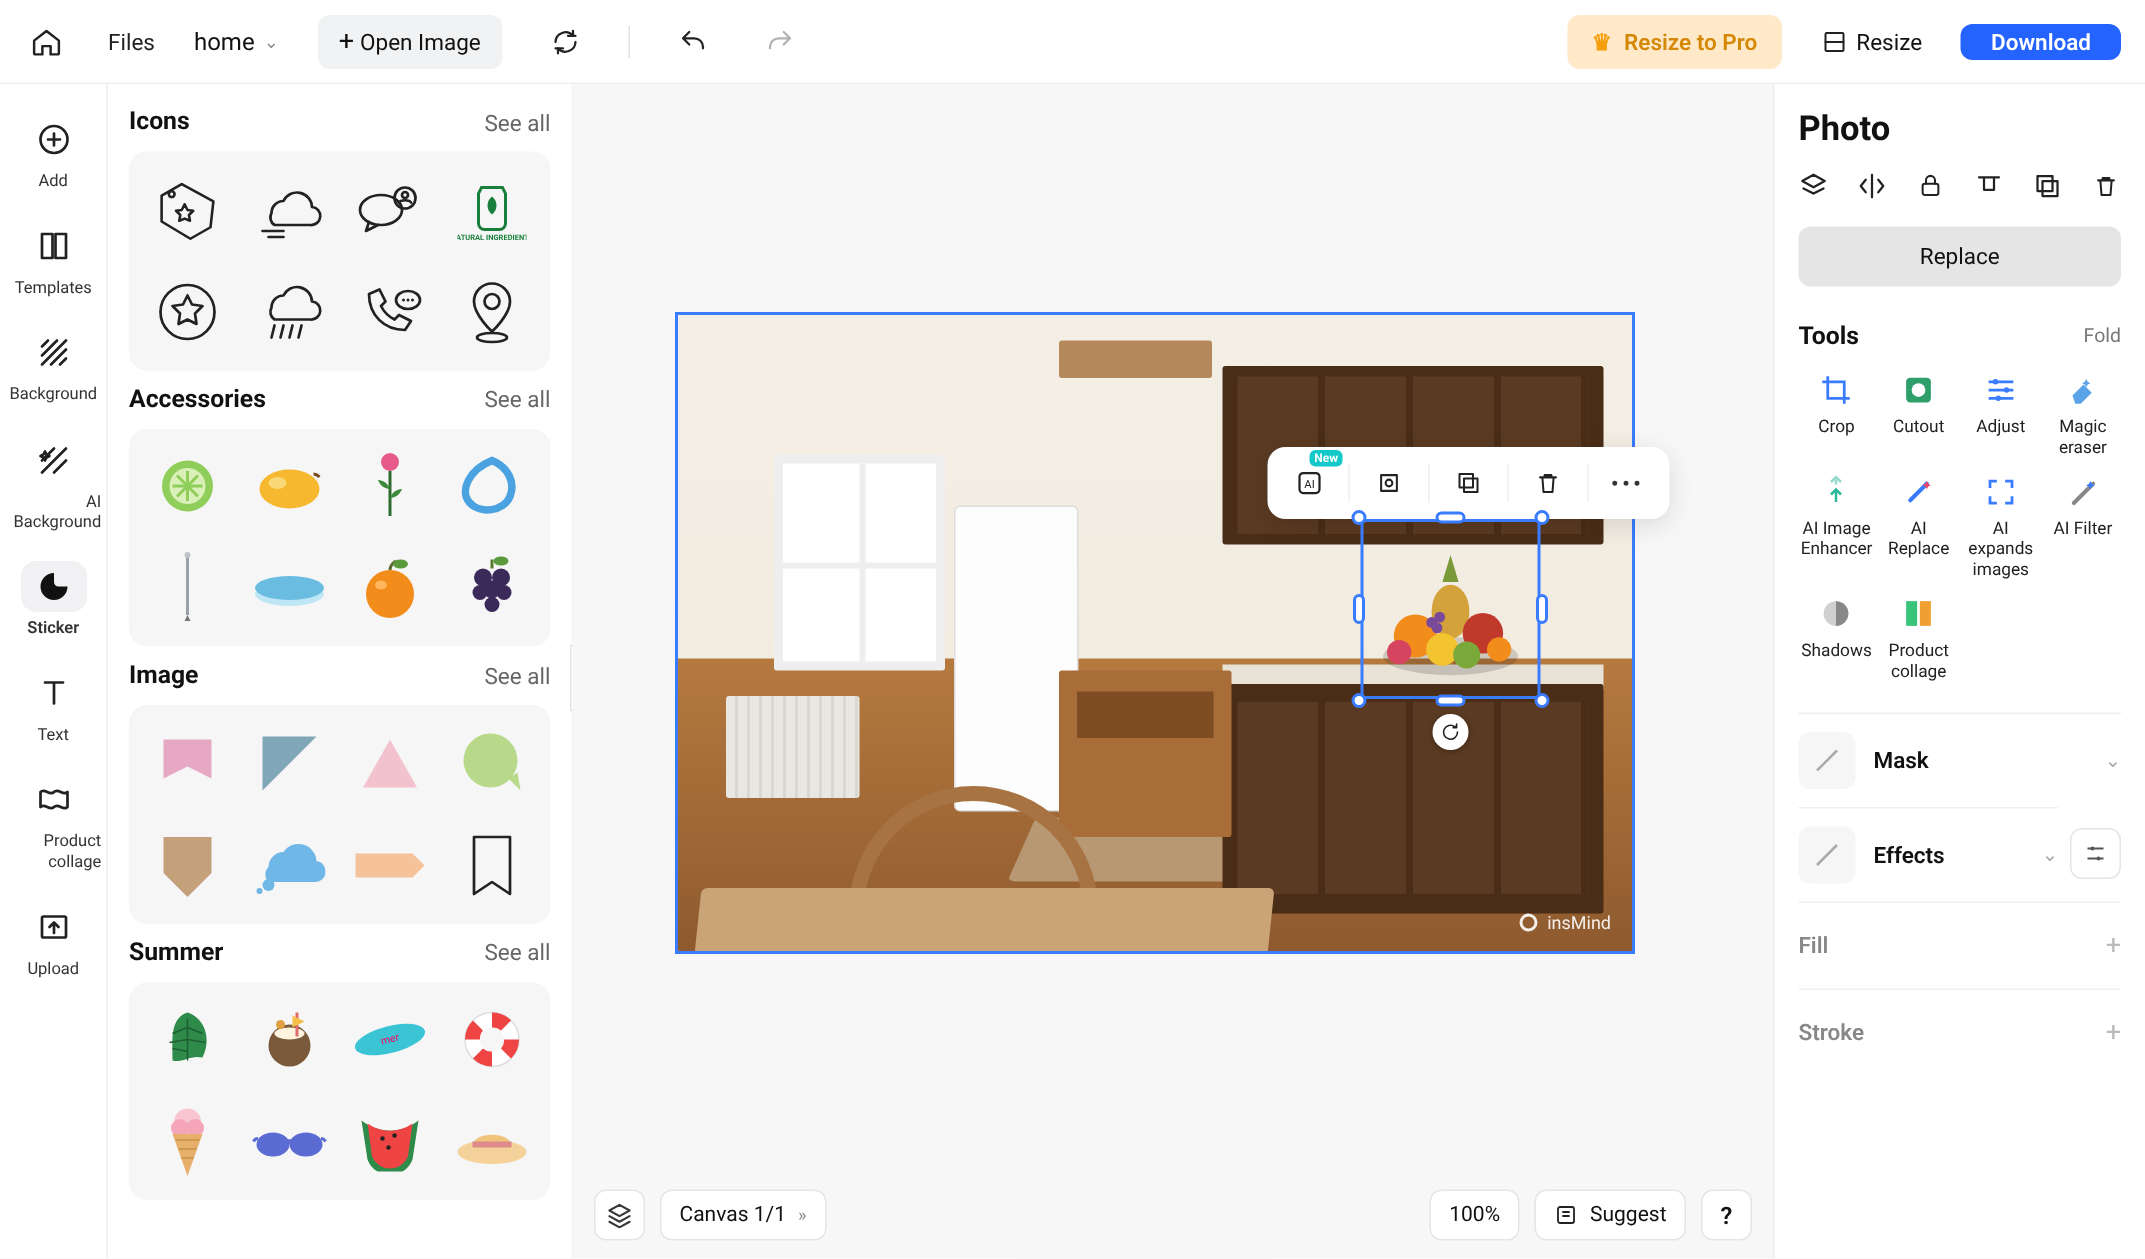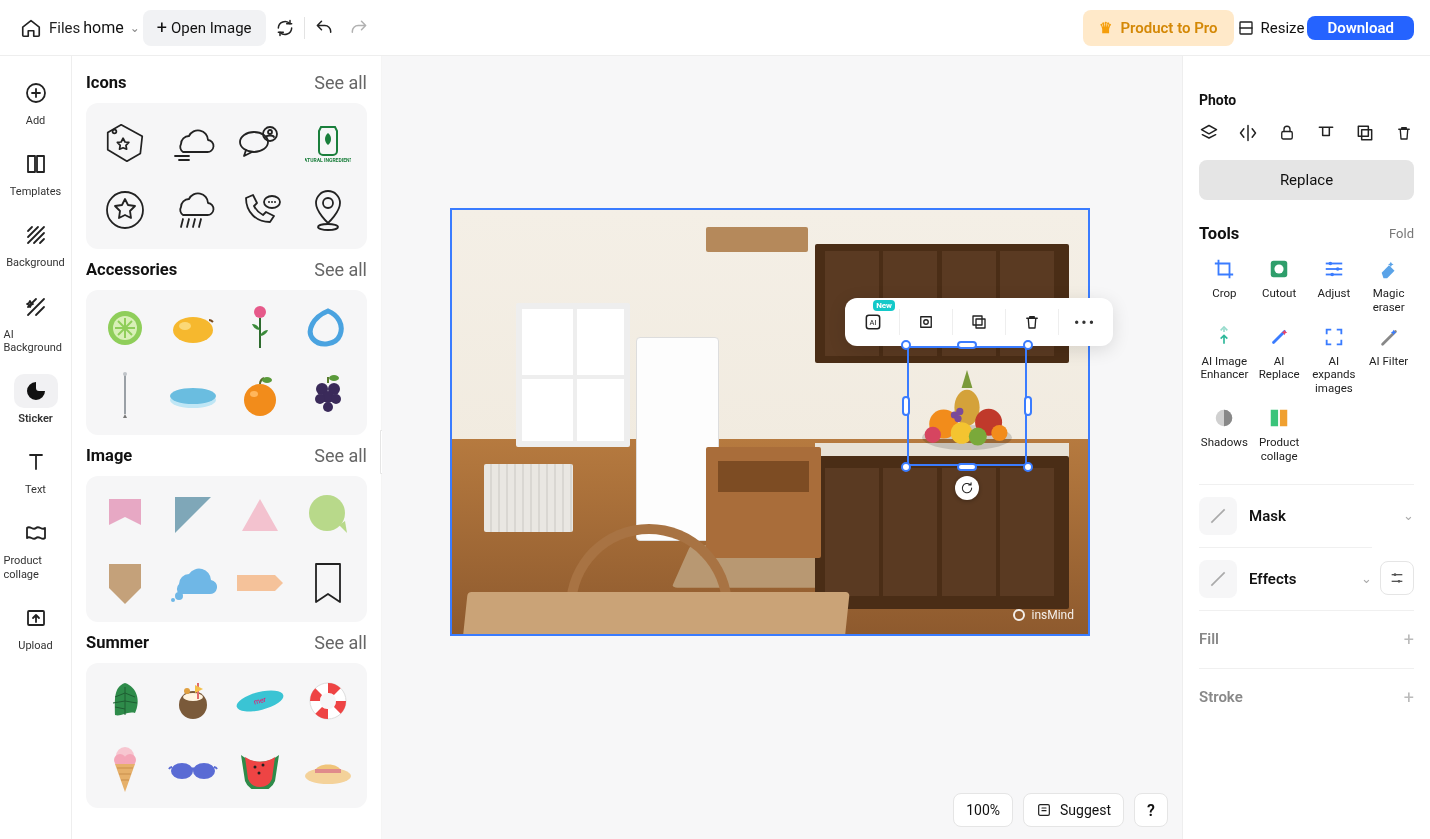--- a/index.html
+++ b/index.html
@@ -1,49 +1,49 @@
 <!DOCTYPE html>
 <html><head>
 <meta charset="utf-8">
 <style>
   * { box-sizing: border-box; margin: 0; padding: 0; }
   body { font-family: -apple-system, BlinkMacSystemFont, "Segoe UI", Roboto, Helvetica, Arial, sans-serif; background:#fff; color:#111; width:1430px; height:839px; overflow:hidden; }
   svg { display:block; }
 
   
-  .topbar { height:56px; display:flex; align-items:center; padding:0 16px; gap:3px; border-bottom:1px solid #eee; }
+  .topbar { height:56px; display:flex; align-items:center; padding:0 16px; gap:26px; border-bottom:1px solid #eee; }
   .topbar .home-btn { width:30px; height:30px; display:flex; align-items:center; justify-content:center; }
   .topbar .label { font-size:15px; color:#222; }
   .topbar .dropdown { display:flex; align-items:center; gap:6px; }
   .topbar .open-image { background:#f1f2f4; border-radius:8px; height:36px; padding:0 14px; display:flex; align-items:center; gap:4px; font-size:15px; }
   .topbar .plus { font-size:18px; font-weight:400; }
   .topbar .icon-btn { width:32px; height:32px; display:flex; align-items:center; justify-content:center; color:#333; }
   .topbar .icon-btn.disabled { opacity:.35; }
   .topbar .divider { width:1px; height:22px; background:#e3e3e3; }
   .topbar .spacer { flex:1; }
   .topbar .upgrade { background:#ffe9c9; color:#d48806; font-weight:600; font-size:15px; height:36px; border-radius:8px; padding:0 16px; display:flex; align-items:center; gap:8px; }
   .topbar .resize { display:flex; align-items:center; gap:6px; font-size:15px; }
   .topbar .download { background:#2563ff; color:#fff; font-weight:600; font-size:15px; height:24px; border-radius:8px; padding:0 20px; display:flex; align-items:center; }
 
   
   .layout { display:flex; height:calc(839px - 56px); }
 
   
   .rail { width:72px; border-right:1px solid #eee; display:flex; flex-direction:column; align-items:center; padding-top:14px; gap:8px; }
-  .rail .rail-item { width:64px; display:flex; flex-direction:column; align-items:center; gap:4px; padding:6px 0; border-radius:10px; font-size:11px; color:#333; text-align:left; line-height:1.2; cursor:pointer; }
+  .rail .rail-item { width:64px; display:flex; flex-direction:column; align-items:center; gap:4px; padding:6px 0; border-radius:10px; font-size:11px; color:#333; text-align:right; line-height:1.2; cursor:pointer; }
   .rail .rail-item.selected .rail-icon { background:#f1f1f3; }
   .rail .rail-icon { width:44px; height:34px; border-radius:10px; display:flex; align-items:center; justify-content:center; }
 
   
   .panel { width:310px; border-right:1px solid rgba(0,0,0,.04); overflow-y:auto; padding:10px 14px 20px 14px; position:relative; }
   .panel::-webkit-scrollbar { width:0; }
   .section { margin-top:6px; margin-bottom:10px; }
   .section-head { display:flex; justify-content:space-between; align-items:center; margin:6px 0 10px 0; }
   .section-title { font-size:16.5px; font-weight:700; color:#111; }
-  .see-all { font-size:18px; color:#666; }
+  .see-all { font-size:15px; color:#666; }
   .grid { background:#f6f6f7; border-radius:12px; padding:10px; display:grid; grid-template-columns:repeat(4,1fr); gap:10px; }
   .cell { aspect-ratio:1/1; display:flex; align-items:center; justify-content:center; }
 
   
   .collapse-handle { position:absolute; left:380px; top:430px; width:16px; height:44px; background:#fff; border:1px solid #e5e5e5; border-radius:0 10px 10px 0; display:flex; align-items:center; justify-content:center; color:#999; font-size:12px;}
 
   
   .canvas-wrap { flex:1; position:relative; background:#f7f7f8; }
   .canvas-inner { position:absolute; inset:0; }
   .image-frame { position:absolute; left:68px; top:152px; width:640px; height:428px; border:2px solid #3a7cff; background:#e9e1d5; overflow:hidden; }
@@ -71,21 +71,21 @@
 
   
   .canvas-bottom { position:absolute; left:14px; right:14px; bottom:12px; display:flex; align-items:center; gap:10px; }
   .cb-left { display:flex; align-items:center; gap:10px; }
   .cb-chip { background:#fff; border:1px solid #e5e5e5; border-radius:8px; height:34px; padding:0 12px; display:flex; align-items:center; gap:8px; font-size:14px; }
   .cb-icon { width:34px; height:34px; border-radius:8px; background:#fff; border:1px solid #e5e5e5; display:flex; align-items:center; justify-content:center; }
   .cb-spacer { flex:1; }
 
   
   .rightbar { width:248px; border-left:1px solid #eee; padding:16px 16px 10px 16px; overflow-y:auto; }
-  .rightbar h3 { font-size:14px; font-weight:700; margin-bottom:14px;margin-top:20px; }
+  .rightbar h3 { font-size:23px; font-weight:700; margin-bottom:14px; }
   .icon-row { display:flex; gap:18px; color:#555; margin-bottom:16px; align-items:center; }
   .icon-row .ri { width:22px; height:22px; display:flex; align-items:center; justify-content:center; cursor:pointer; }
   .replace-btn { width:100%; height:40px; background:#e5e5e5; border-radius:8px; text-align:center; line-height:40px; font-size:15px; margin-bottom:24px; cursor:pointer; }
   .tools-head { display:flex; justify-content:space-between; align-items:center; margin-bottom:14px;}
   .tools-title { font-size:16.5px; font-weight:700; }
   .fold { font-size:13px; color:#777; }
   .tools-grid { display:grid; grid-template-columns:repeat(4,1fr); gap:10px 4px; margin-bottom:20px; }
   .tool { display:flex; flex-direction:column; align-items:center; gap:6px; font-size:11.5px; text-align:center; line-height:1.2; cursor:pointer; color:#222;}
   .tool .ti { width:28px; height:24px; display:flex; align-items:center; justify-content:center; }
   .accordion { border-top:1px solid #f0f0f0; padding:12px 0; display:flex; align-items:center; gap:12px; cursor:pointer; }
@@ -151,21 +151,21 @@
       </svg>
   </div>
   <div class="icon-btn disabled">
     <svg width="20" height="20" viewBox="0 0 24 24">
         <path class="st" d="M15 14l5-5-5-5M20 9h-9a7 7 0 0 0-7 7v1"></path>
       </svg>
   </div>
   <div class="spacer"></div>
   <div class="upgrade">
     <span style="color:#f59e0b;">♛</span>
-    <span>Product to Pro</span>
+    <span>Resize to Pro</span>
   </div>
   <div class="resize">
     <svg width="18" height="18" viewBox="0 0 24 24">
         <rect class="st" x="4" y="4" width="16" height="16" rx="1"></rect>
         <path class="st" d="M4 12h16"></path>
       </svg>
     <span>Resize</span>
   </div>
   <div class="download">
     <span>Download</span>
@@ -607,20 +607,31 @@
         <div class="edge l"></div>
         <div class="edge r"></div>
         <div class="rotate">
           <svg width="14" height="14" viewBox="0 0 24 24">
               <path class="st" d="M20 12a8 8 0 1 1-3-6l2-1M19 3v4h-4"></path>
             </svg>
         </div>
       </div>
 
       <div class="canvas-bottom">
+        <div class="cb-left">
+          <div class="cb-icon">
+              <svg width="18" height="18" viewBox="0 0 24 24">
+                <path class="st" d="M12 3l9 5-9 5-9-5zM3 13l9 5 9-5M3 18l9 5 9-5" opacity=".9"></path>
+              </svg>
+            </div>
+          <div class="cb-chip">
+            <span>Canvas 1/1</span>
+            <span style="font-size:12px;color:#888;">»</span>
+          </div>
+        </div>
         <div class="cb-spacer"></div>
         <div class="cb-chip">
             <span>100%</span>
           </div>
         <div class="cb-chip">
           <svg width="16" height="16" viewBox="0 0 24 24">
               <rect class="st" x="4" y="4" width="16" height="16" rx="2"></rect>
               <path class="st" d="M9 9h6M9 13h6"></path>
             </svg>
           <span>Suggest</span>

